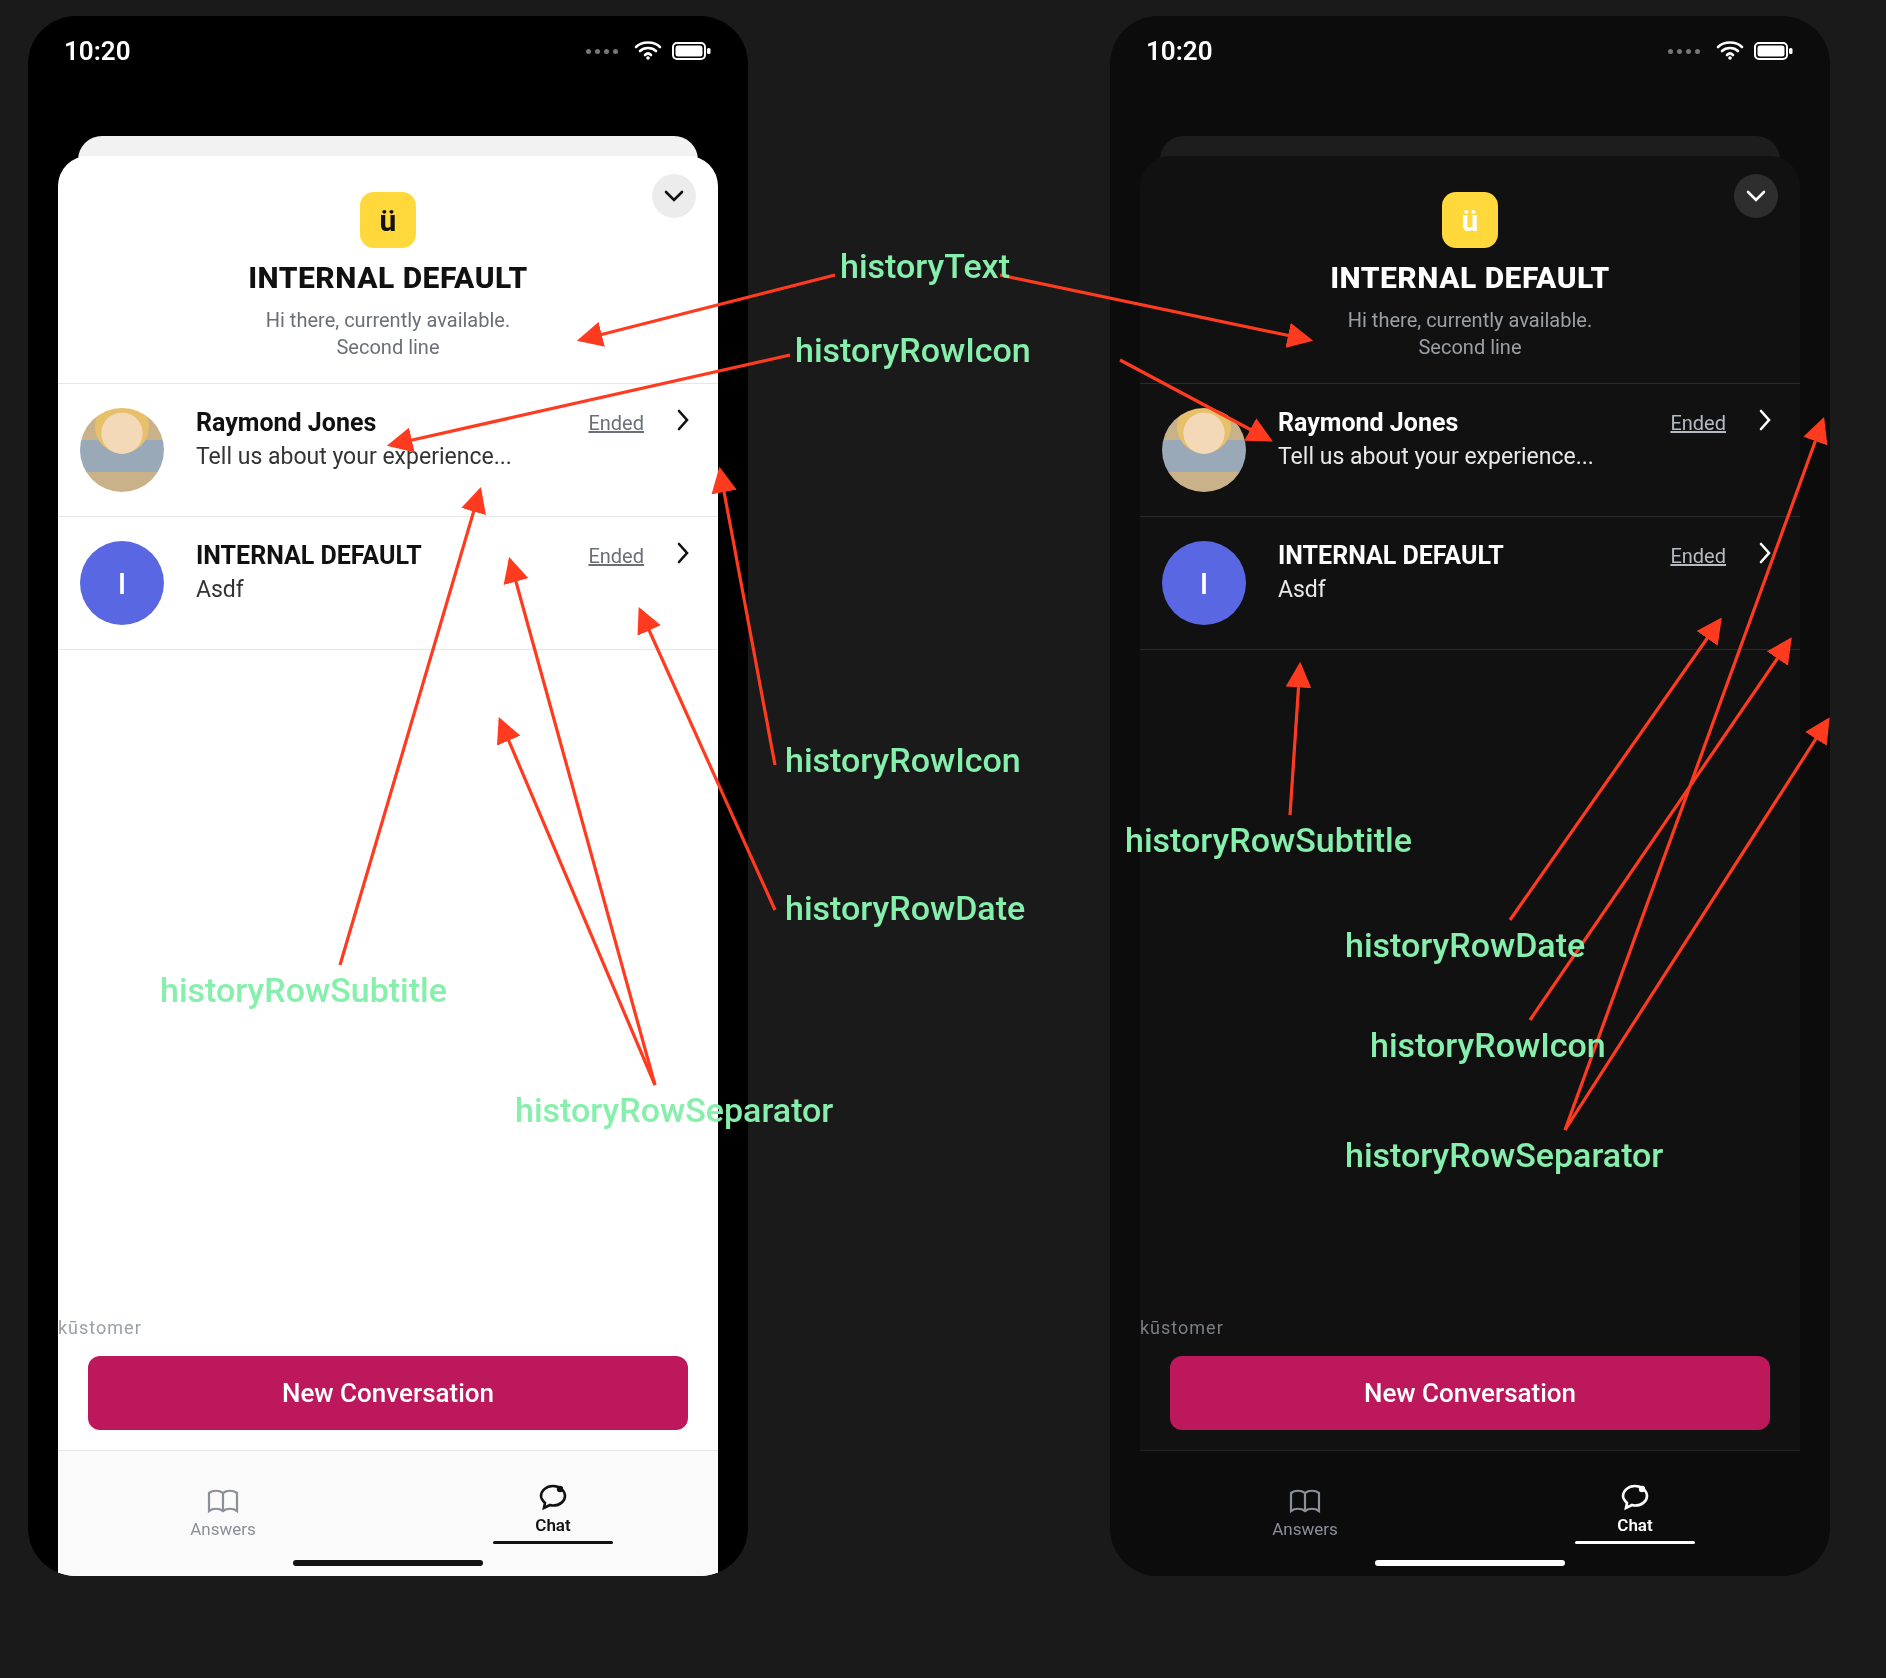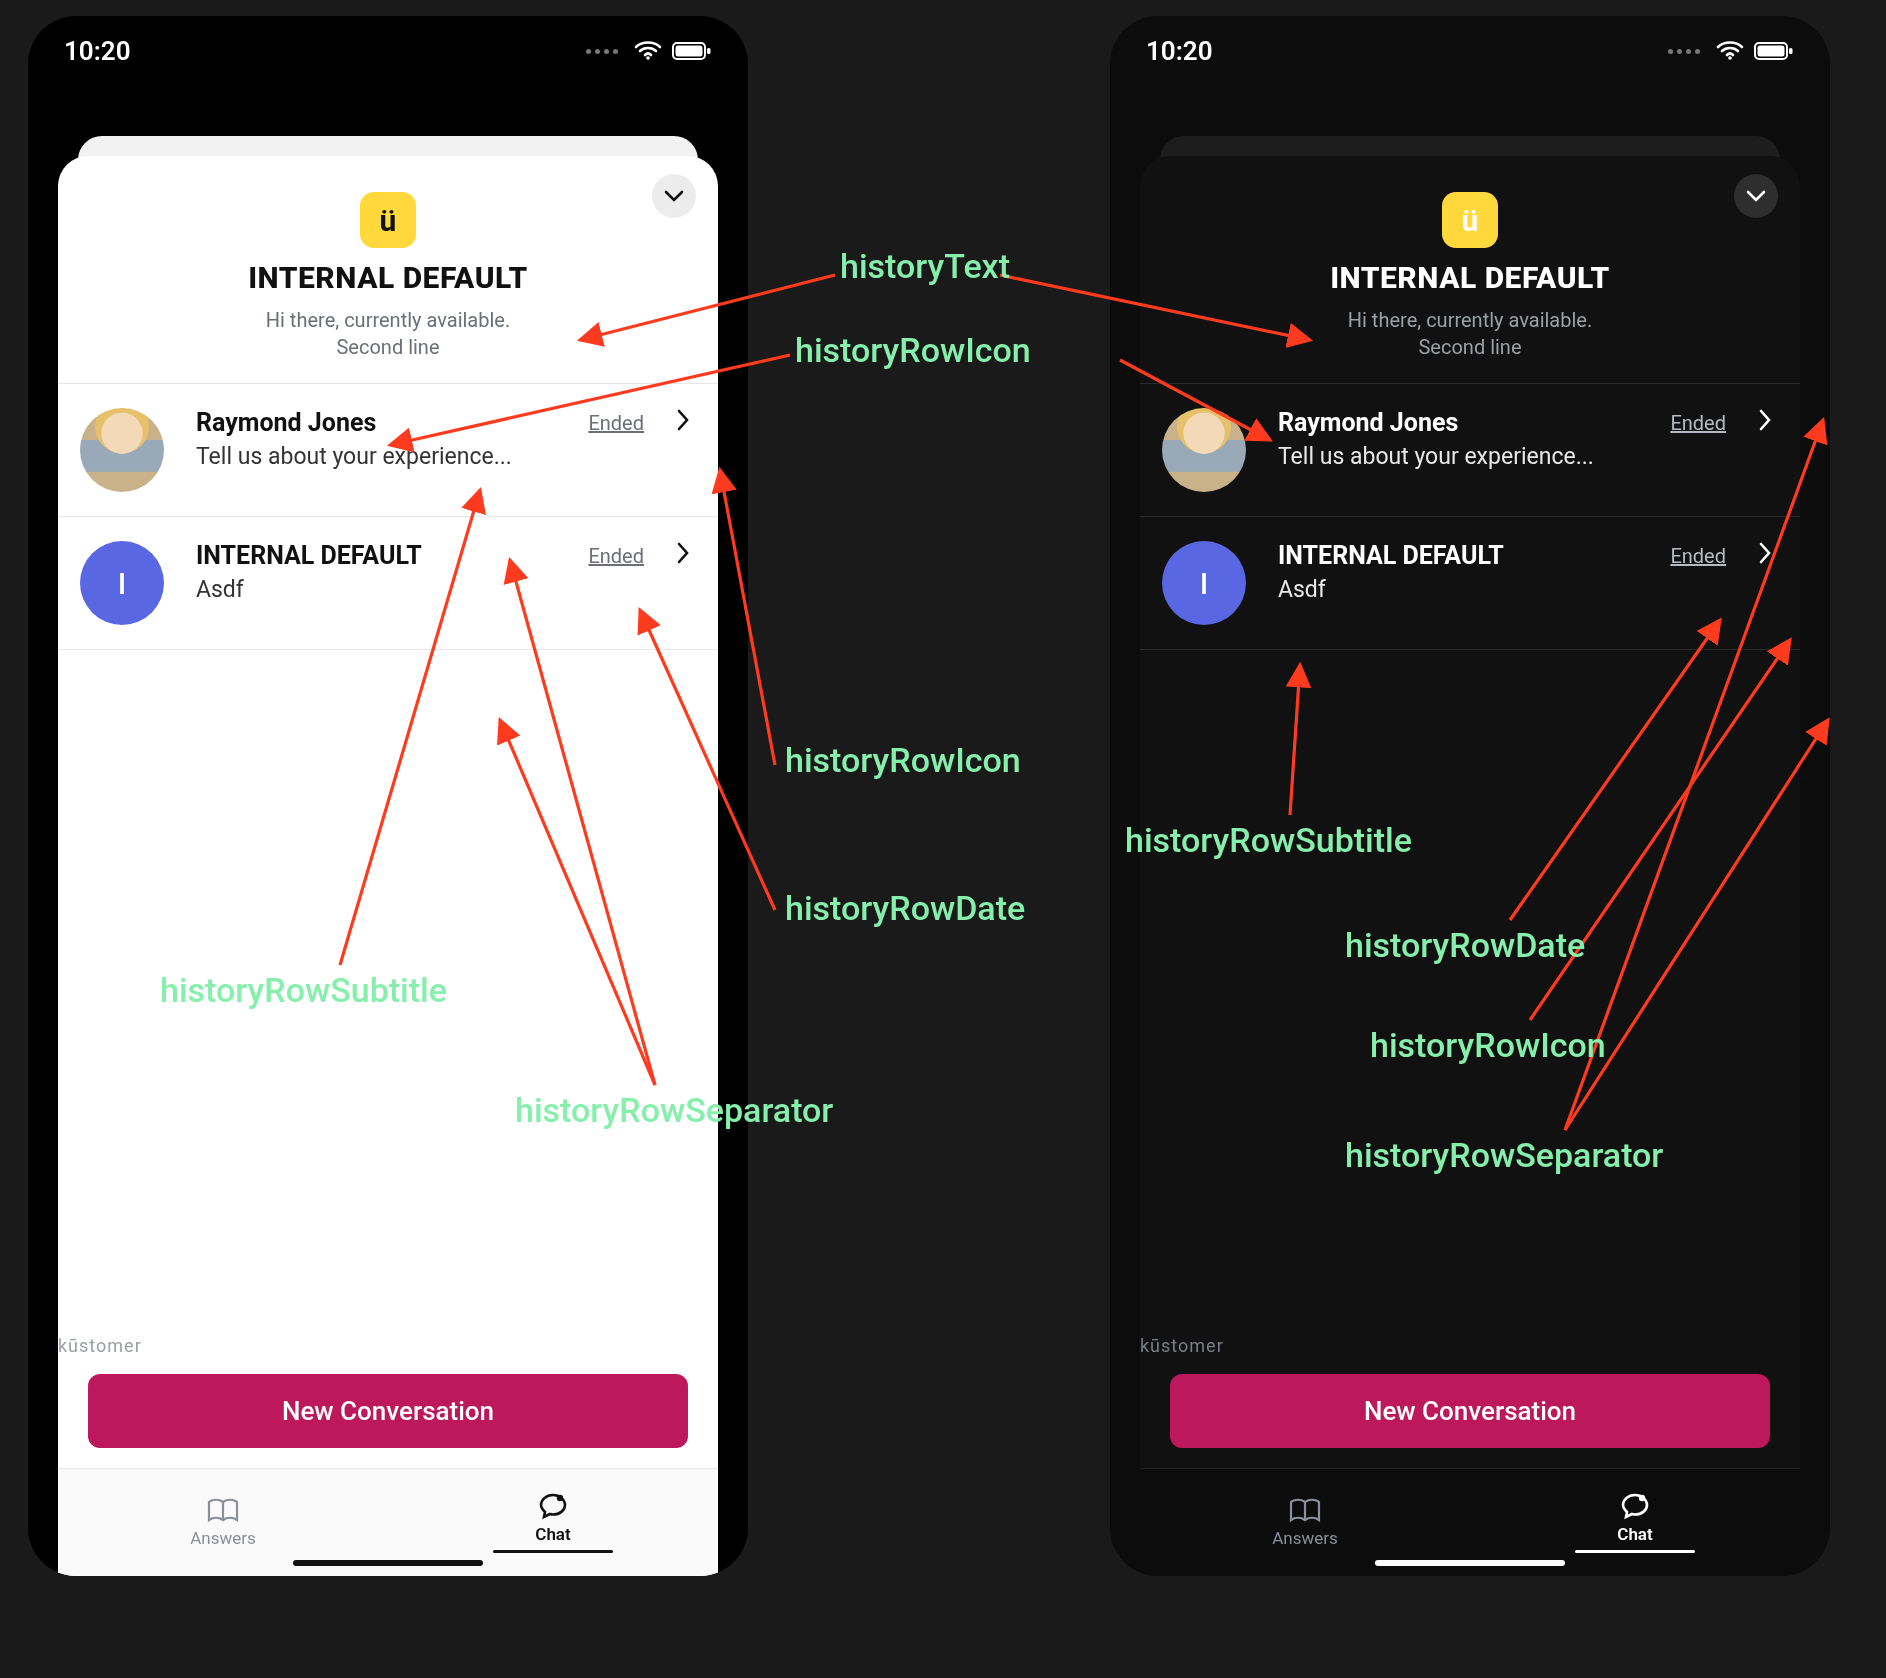--- a/index.html
+++ b/index.html
@@ -167,21 +167,21 @@
     margin: 18px 30px 20px 30px;
     background:#be185d;
     color:#fff;
     font-size:26px;
     font-weight:500;
     height:74px;
     border-radius:12px;
     display:flex; align-items:center; justify-content:center;
   }
   .tabbar {
-    height: 108px;
+    height: 126px;
     display:flex;
   }
   .phone.left  .tabbar { background:#fafafa; border-top:1px solid #e7e7ea; color:#8a8f98;}
   .phone.right .tabbar { background:#0c0c0c; border-top:1px solid #222; color:#8a8f98;}
   .tab { flex:1; display:flex; flex-direction:column; align-items:center; justify-content:center; gap:4px; font-size:17px;}
   .tab.active { }
   .phone.left  .tab.active { color:#111; font-weight:600;}
   .phone.right .tab.active { color:#fff; font-weight:600;}
   .tab.active::after{
     content:"";

